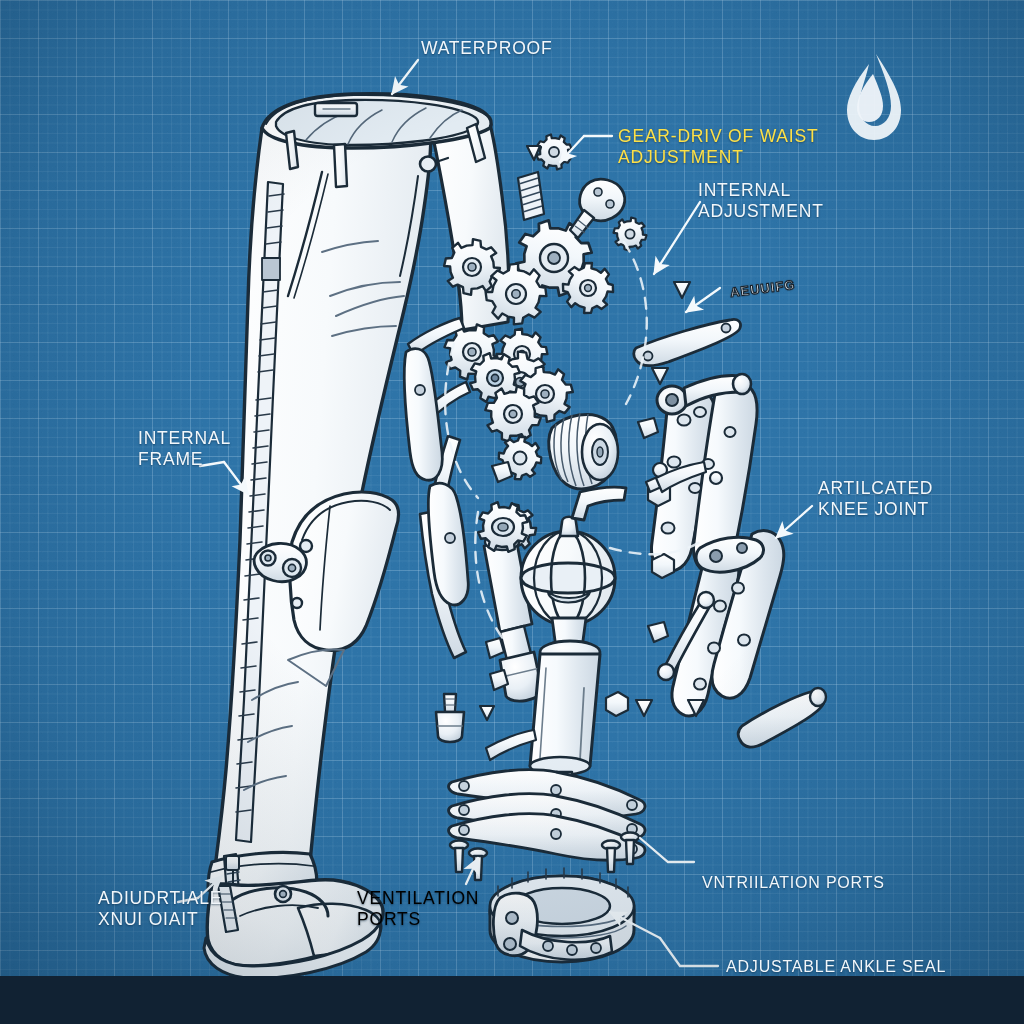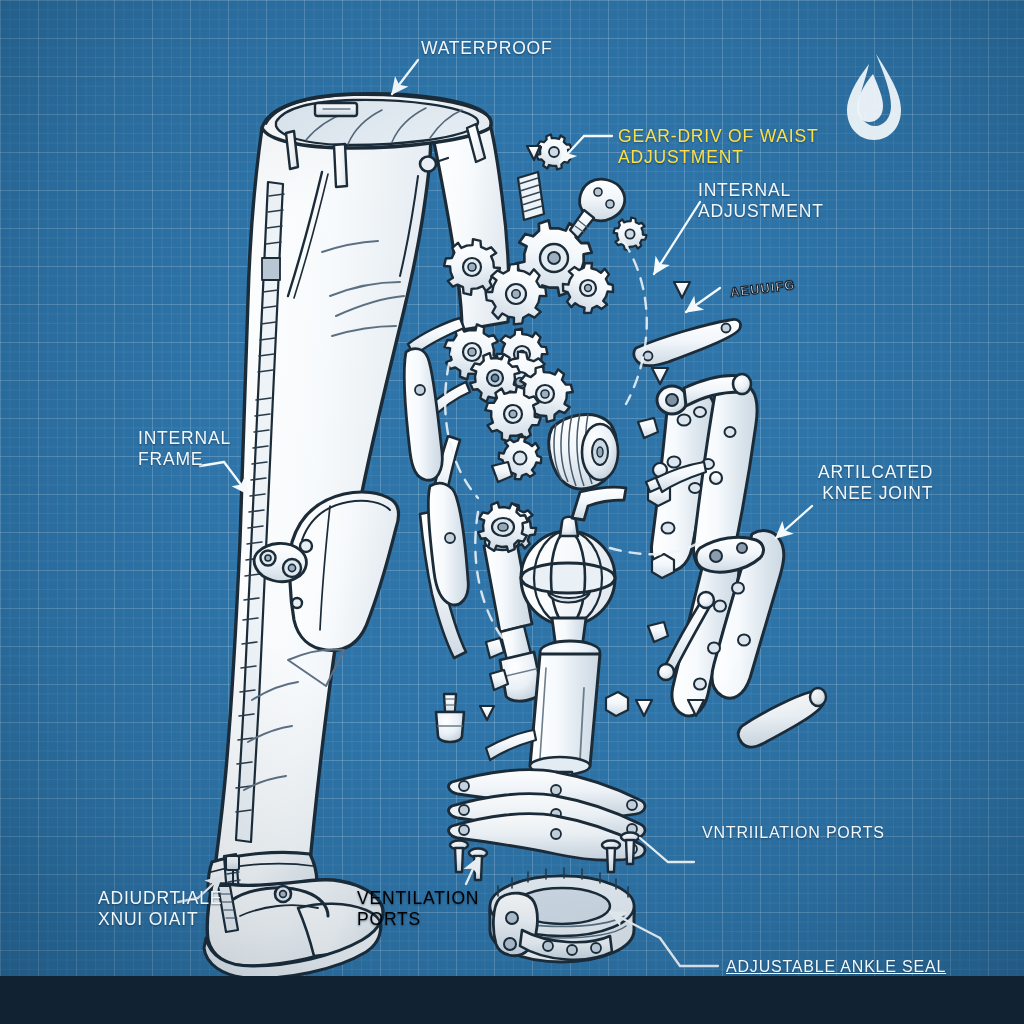--- a/index.html
+++ b/index.html
@@ -791,24 +791,24 @@
     </svg>
   </div>
 
   <div class="label" style="left: 421px; top: 38px; color: rgb(242, 247, 251);">WATERPROOF</div>
   <div class="label" style="left: 618px; top: 126px; color: #fde047;">GEAR-DRIV OF WAIST
 ADJUSTMENT</div>
   <div class="label" style="left: 698px; top: 180px; color: rgb(242, 247, 251);">INTERNAL
 ADJUSTMENT</div>
   <div class="label" style="left: 138px; top: 428px; color: rgb(242, 247, 251);">INTERNAL
 FRAME</div>
-  <div class="label" style="left: 818px; top: 462px; color: rgb(242, 247, 251); text-align: right;">ARTILCATED
+  <div class="label" style="left: 818px; top: 478px; color: rgb(242, 247, 251);">ARTILCATED
 KNEE JOINT</div>
   <div class="label" style="left: 74px; top: 888px; color: rgb(242, 247, 251); margin-left: 24px;">ADIUDRTIALE
 XNUI OIAIT</div>
   <div class="label" style="left: 357px; top: 888px; color: #000000;">VENTILATION
 PORTS</div>
-  <div class="label small" style="left: 702px; top: 823px; color: rgb(242, 247, 251); text-align: right;">VNTRIILATION PORTS</div>
-  <div class="label small" style="left: 726px; top: 957px; color: rgb(242, 247, 251); text-decoration: underline;">ADJUSTABLE ANKLE SEAL</div>
+  <div class="label small" style="left: 702px; top: 873px; color: rgb(242, 247, 251); text-align: right;">VNTRIILATION PORTS</div>
+  <div class="label small" style="left: 726px; top: 957px; color: rgb(242, 247, 251);">ADJUSTABLE ANKLE SEAL</div>
 
   <div class="label-garbled" style="left:730px; top:281px;">AEUUIFG</div>
 
 </div>
 
 </body></html>

